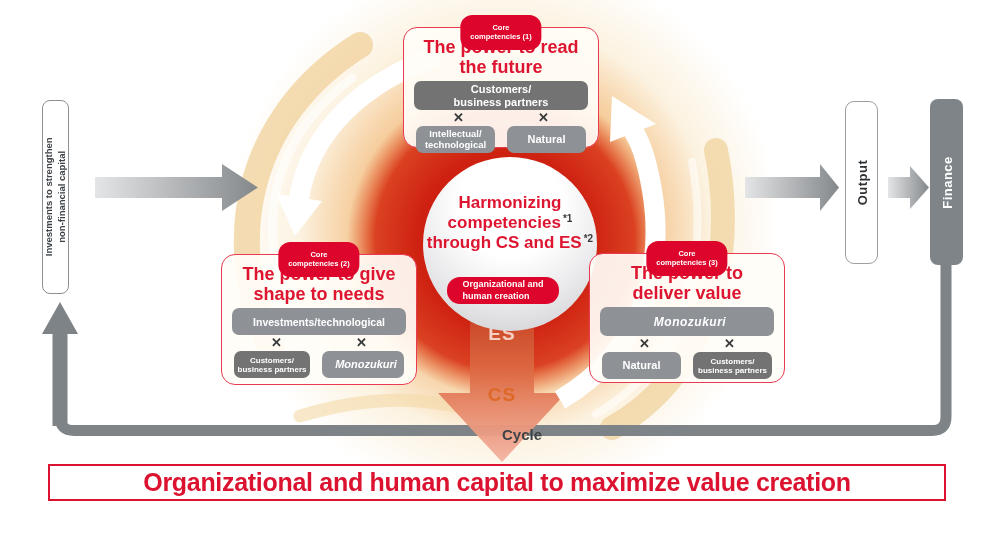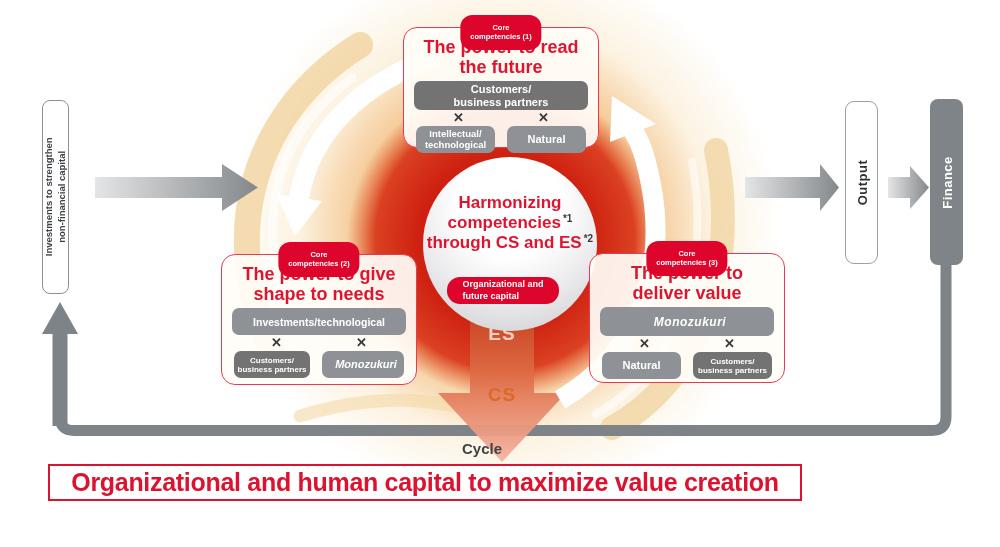--- a/index.html
+++ b/index.html
@@ -39,37 +39,37 @@
              font-weight:bold;font-size:17px;line-height:1.18;}
   .sup{font-size:10px;color:#3a3a3a;position:relative;top:-6px;margin-left:2px;font-weight:bold;}
   .core-badge{position:absolute;left:447px;top:277px;width:112px;height:27px;background:#dd052b;
     border-radius:13px;color:#fff;font-weight:bold;font-size:9px;line-height:1.3;display:flex;
     align-items:center;justify-content:center;white-space:pre-line;}
 
   .es-label,.cs-label{position:absolute;left:472px;width:60px;text-align:center;
     font-size:19px;font-weight:bold;letter-spacing:1px;}
   .es-label{top:323px;color:#f6cfc3;}
   .cs-label{top:384px;color:#dd6827;}
-  .cycle-label{position:absolute;left:462px;top:440px;width:80px;text-align:left;
+  .cycle-label{position:absolute;left:462px;top:426px;width:80px;text-align:right;
     font-size:15px;font-weight:bold;color:#3e4346;}
 
   
   .vbox{position:absolute;display:flex;align-items:center;justify-content:center;box-sizing:border-box;}
   .vtext{transform:rotate(-90deg);white-space:pre-line;text-align:center;font-weight:bold;flex:none;}
   .input-box{left:42px;top:100px;width:27px;height:194px;background:#fff;
              border:1.5px solid #8b9094;border-radius:8px;}
   .input-box .vtext{width:188px;font-size:9.5px;color:#3d4145;line-height:1.35;}
   .output-box{left:845px;top:101px;width:33px;height:163px;background:#fff;
               border:1.5px solid #9ba0a3;border-radius:9px;}
   .output-box .vtext{width:160px;font-size:13px;color:#2e3134;letter-spacing:.5px;}
   .finance-box{left:930px;top:99px;width:33px;height:166px;background:#7e8488;border-radius:8px;}
   .finance-box .vtext{width:160px;font-size:13px;color:#ffffff;letter-spacing:.5px;}
 
   
-  .banner{position:absolute;left:48px;top:464px;width:754px;height:37px;border:2px solid #dc1330;
+  .banner{position:absolute;left:48px;top:464px;width:898px;height:37px;border:2px solid #dc1330;
     background:#fff;display:flex;align-items:center;justify-content:center;box-sizing:border-box;
     font-size:25px;font-weight:bold;color:#dc1330;letter-spacing:-0.3px;}
 </style>
 </head>
 <body>
 
 <div class="stage">
 
   <svg class="bg" width="1000" height="547" viewBox="0 0 1000 547">
     <defs>
@@ -144,21 +144,21 @@
   </div>
 
   <div class="core-circle">
     <div class="core-text">
       <div>Harmonizing</div>
       <div><span>competencies</span><span class="sup">*1</span></div>
       <div><span>through CS and ES</span><span class="sup">*2</span></div>
     </div>
   </div>
   <div class="core-badge">Organizational and
-future capital</div>
+human creation</div>
 
   <div class="comp-box comp1">
     <div class="badge">Core
 competencies (1)</div>
     <div class="comp-title">The power to read
 the future</div>
     <div class="bar orange primary">Customers/
 business partners</div>
     <div class="cross-row">
       <span>✕</span>

